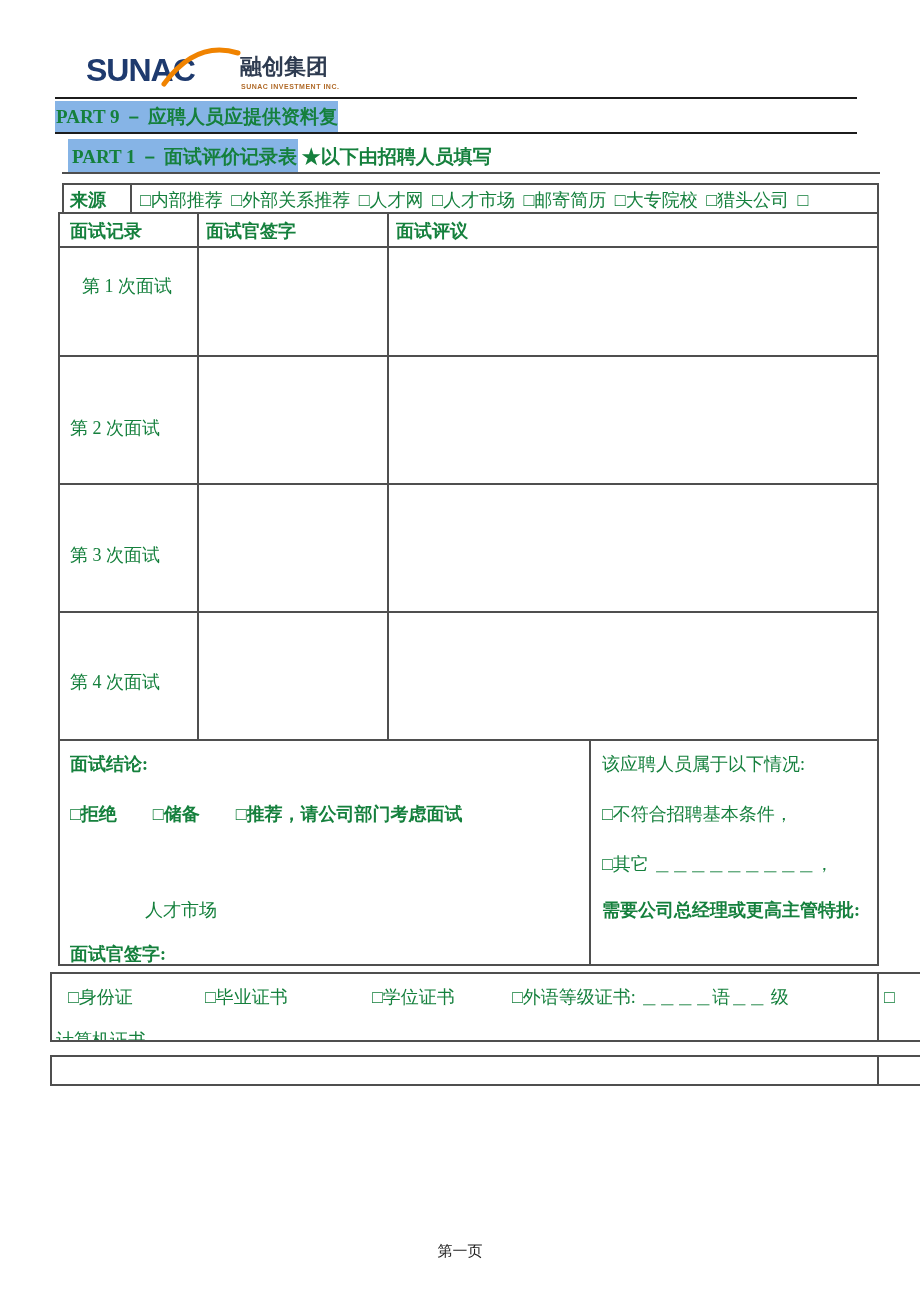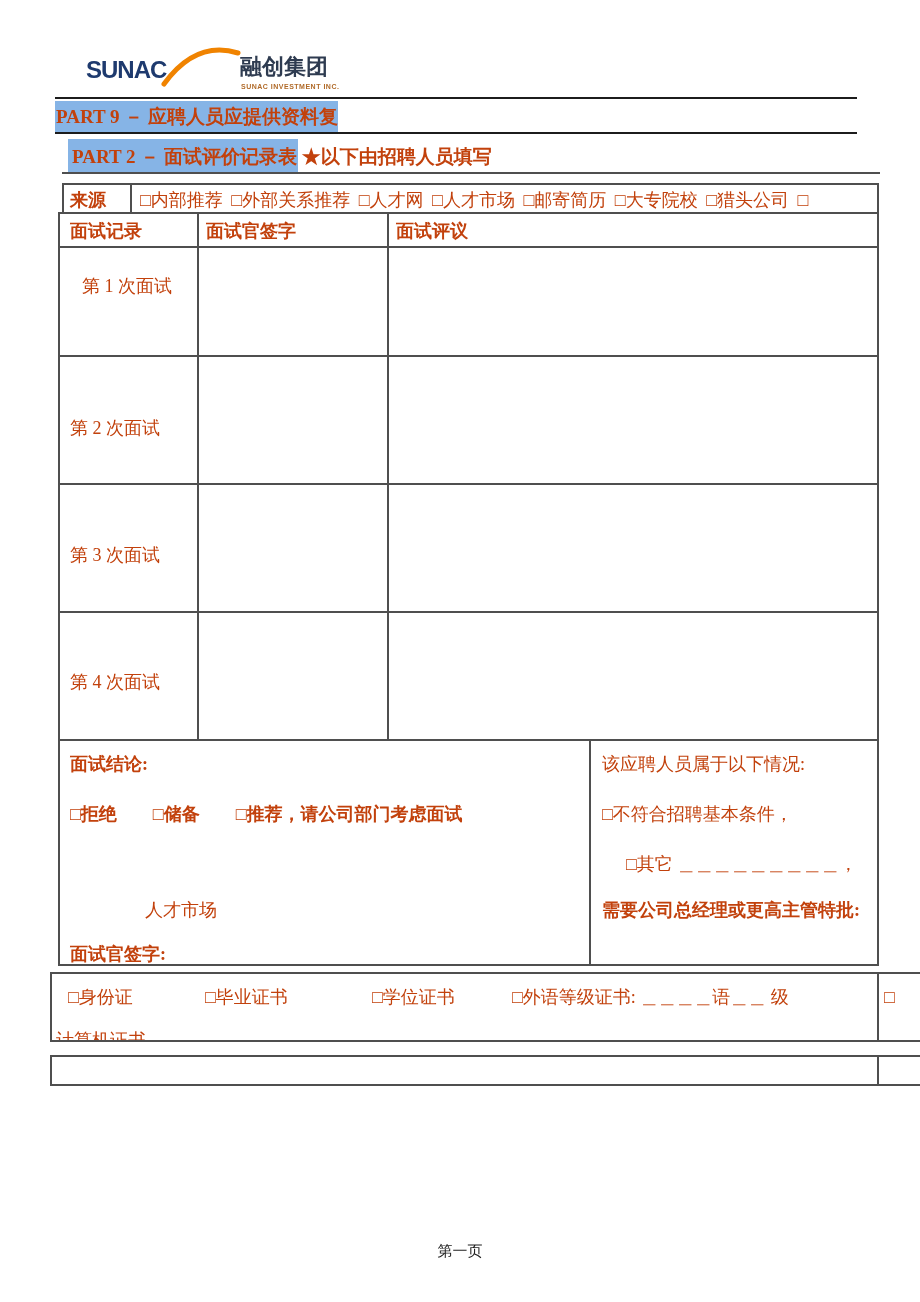--- a/index.html
+++ b/index.html
@@ -4,33 +4,33 @@
 <style>
   html,body{margin:0;padding:0;background:#888;}
   #page{
     position:relative;
     width:920px;height:1302px;
     background:#ffffff;
     overflow:hidden;
     font-family:"Liberation Serif","DejaVu Serif",serif;
     color:#000;
   }
-  .t{position:absolute;white-space:nowrap;font-size:18px;line-height:24px;color:#c2410c;}
+  .t{position:absolute;white-space:nowrap;font-size:18px;line-height:24px;color:#15803d;}
   .b{font-weight:bold;}
   .hd{font-size:19px;font-weight:bold;line-height:26px;}
   .hl{position:absolute;background:#86B4E6;}
   .hline{position:absolute;height:2px;background:#4f4f4f;}
   .vline{position:absolute;width:2px;background:#4f4f4f;}
   .rule{position:absolute;height:2px;background:#1c1c1c;}
   .clip{overflow:hidden;}
   
   #logo-word{
     position:absolute;left:86px;top:53px;
     font-family:"Liberation Sans","DejaVu Sans",sans-serif;
-    font-weight:bold;font-size:24px;line-height:34px;
+    font-weight:bold;font-size:32px;line-height:34px;
     letter-spacing:-1px;color:#1E3A6E;
   }
   #logo-cn{
     position:absolute;left:240px;top:55px;
     font-weight:bold;font-size:22px;line-height:24px;color:#2E3B50;
     font-family:"Liberation Sans","DejaVu Sans",sans-serif;
   }
   #logo-sub{
     position:absolute;left:241px;top:83px;
     font-size:7px;letter-spacing:0.5px;color:#B06A28;font-weight:bold;
@@ -52,21 +52,21 @@
   <div id="logo-sub">SUNAC INVESTMENT INC.</div>
 
   <div class="rule" style="left:55px;top:97px;width:802px;"></div>
   <div class="rule" style="left:55px;top:132px;width:802px;"></div>
 
   <div class="hl" style="left:55px;top:101px;width:283px;height:31px;"></div>
   <div class="t hd clip" style="left:56px;top:104px;width:282px;height:28px;">PART 9 － 应聘人员应提供资料复</div>
 
   <div class="hl" style="left:68px;top:139px;width:230px;height:33px;"></div>
   <div class="t hd" style="left:72px;top:144px;">
-    <span>PART 2 － 面试评价记录表</span>
+    <span>PART 1 － 面试评价记录表</span>
     <span>★以下由招聘人员填写</span>
   </div>
   <div class="hline" style="left:62px;top:172px;width:818px;"></div>
 
   <div class="hline" style="left:62px;top:183px;width:815px;"></div>
   <div class="vline" style="left:62px;top:183px;height:29px;"></div>
   <div class="vline" style="left:130px;top:183px;height:29px;"></div>
   <div class="t b" style="left:70px;top:188px;">来源</div>
   <div class="t clip" style="left:140px;top:188px;width:737px;word-spacing:4px;">□内部推荐 □外部关系推荐 □人才网 □人才市场 □邮寄简历 □大专院校 □猎头公司 □</div>
 
@@ -92,21 +92,21 @@
   <div class="t" style="left:70px;top:543px;">第 3 次面试</div>
   <div class="t" style="left:70px;top:670px;">第 4 次面试</div>
 
   <div class="t b" style="left:70px;top:752px;">面试结论:</div>
   <div class="t b" style="left:70px;top:802px;">□拒绝　　□储备　　□推荐，请公司部门考虑面试</div>
   <div class="t" style="left:145px;top:898px;">人才市场</div>
   <div class="t b" style="left:70px;top:942px;">面试官签字:</div>
 
   <div class="t" style="left:602px;top:752px;">该应聘人员属于以下情况:</div>
   <div class="t" style="left:602px;top:802px;">□不符合招聘基本条件，</div>
-  <div class="t" style="left:602px;top:852px;margin-left:24px;">□其它 ＿＿＿＿＿＿＿＿＿，</div>
+  <div class="t" style="left:602px;top:852px;">□其它 ＿＿＿＿＿＿＿＿＿，</div>
   <div class="t b clip" style="left:602px;top:898px;width:275px;">需要公司总经理或更高主管特批:</div>
 
   <div class="hline" style="left:50px;top:972px;width:870px;"></div>
   <div class="hline" style="left:50px;top:1040px;width:870px;"></div>
   <div class="vline" style="left:50px;top:972px;height:70px;"></div>
   <div class="vline" style="left:877px;top:972px;height:70px;"></div>
   <div class="t" style="left:68px;top:985px;">□身份证</div>
   <div class="t" style="left:205px;top:985px;">□毕业证书</div>
   <div class="t" style="left:372px;top:985px;">□学位证书</div>
   <div class="t" style="left:512px;top:985px;">□外语等级证书: ＿＿＿＿语＿＿ 级</div>

